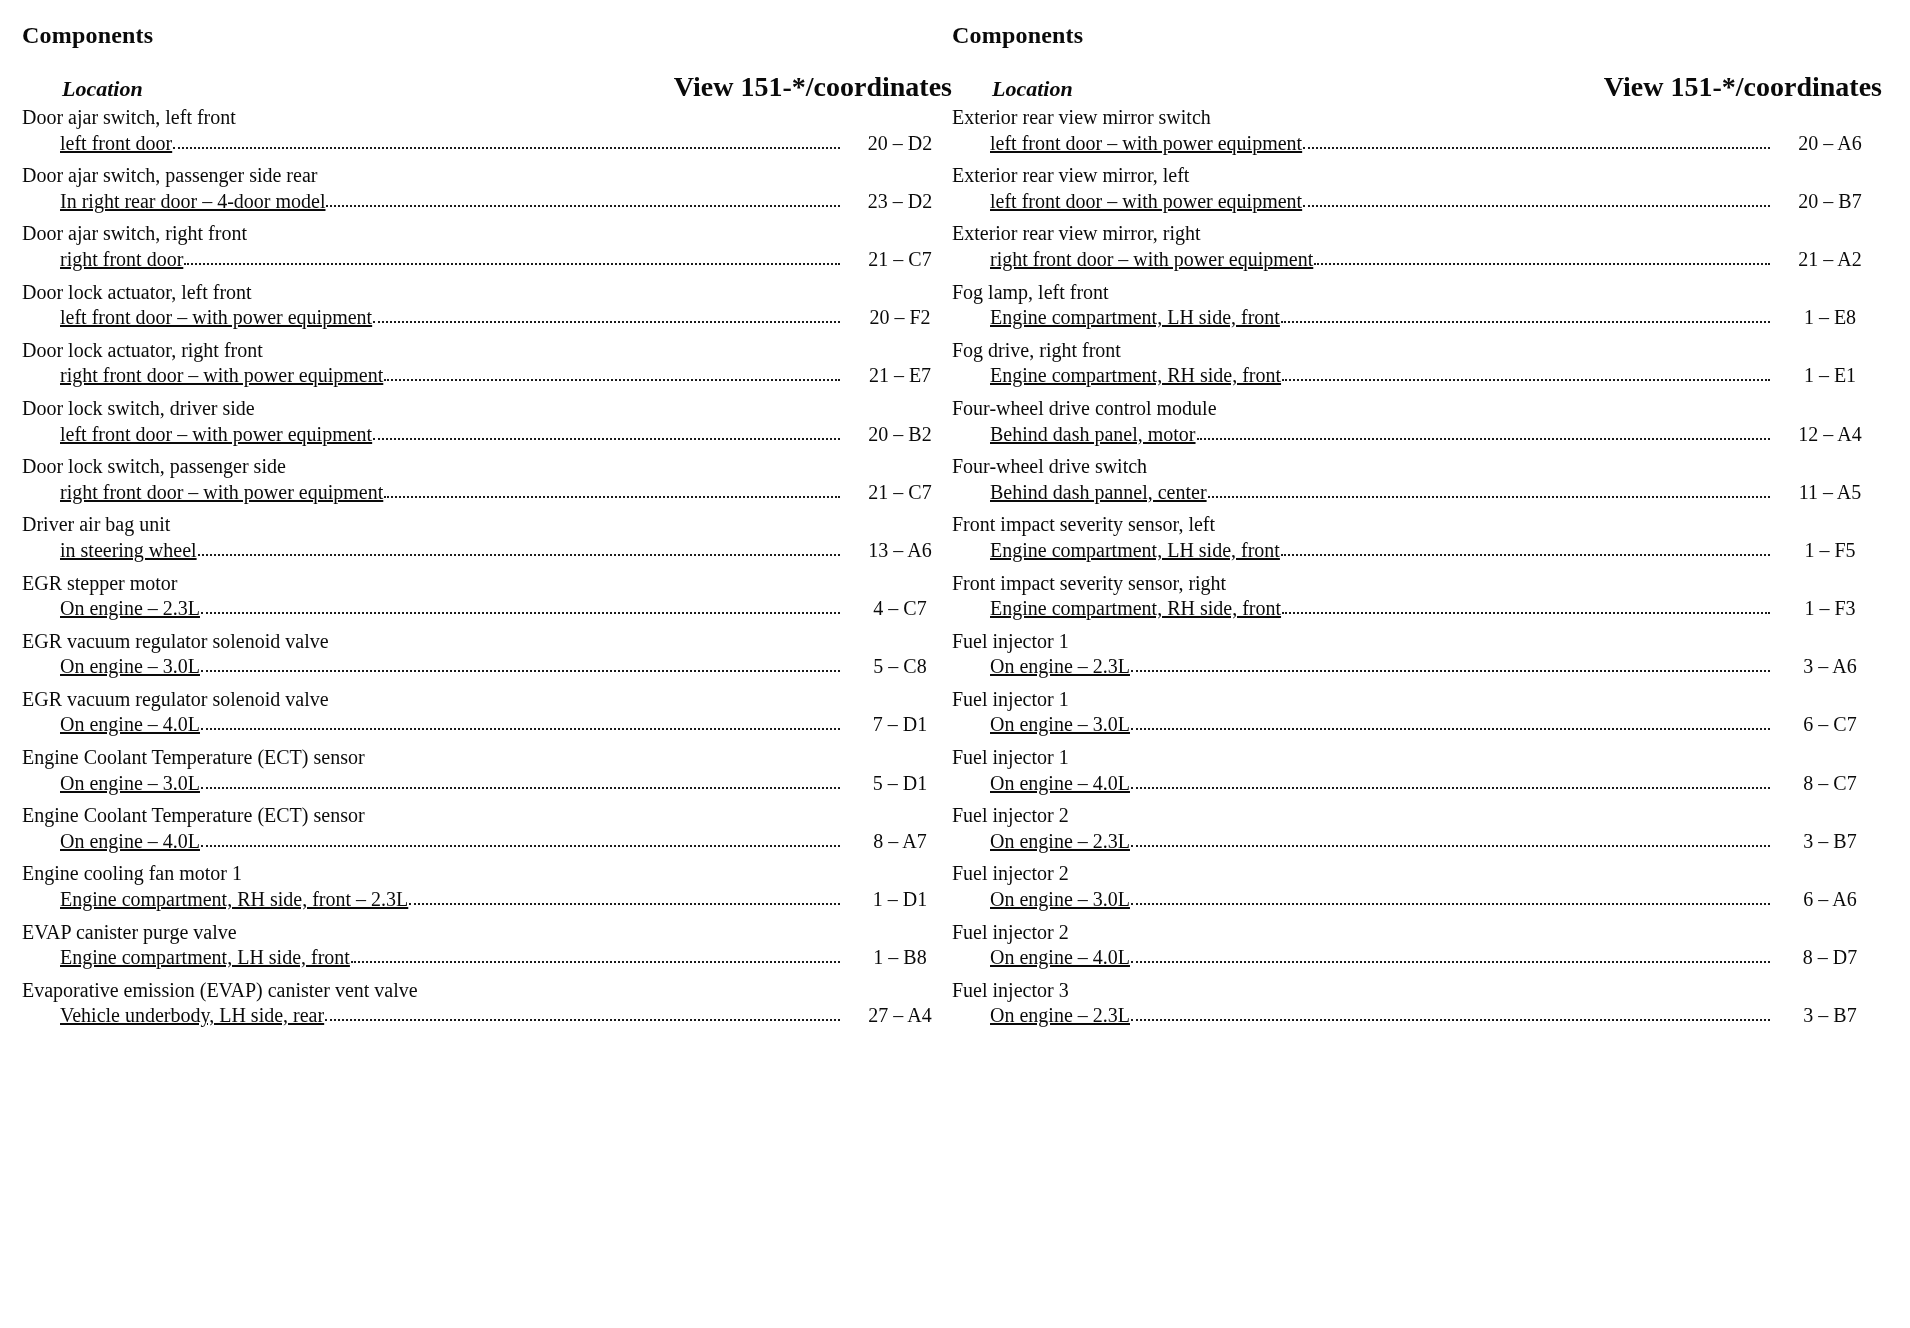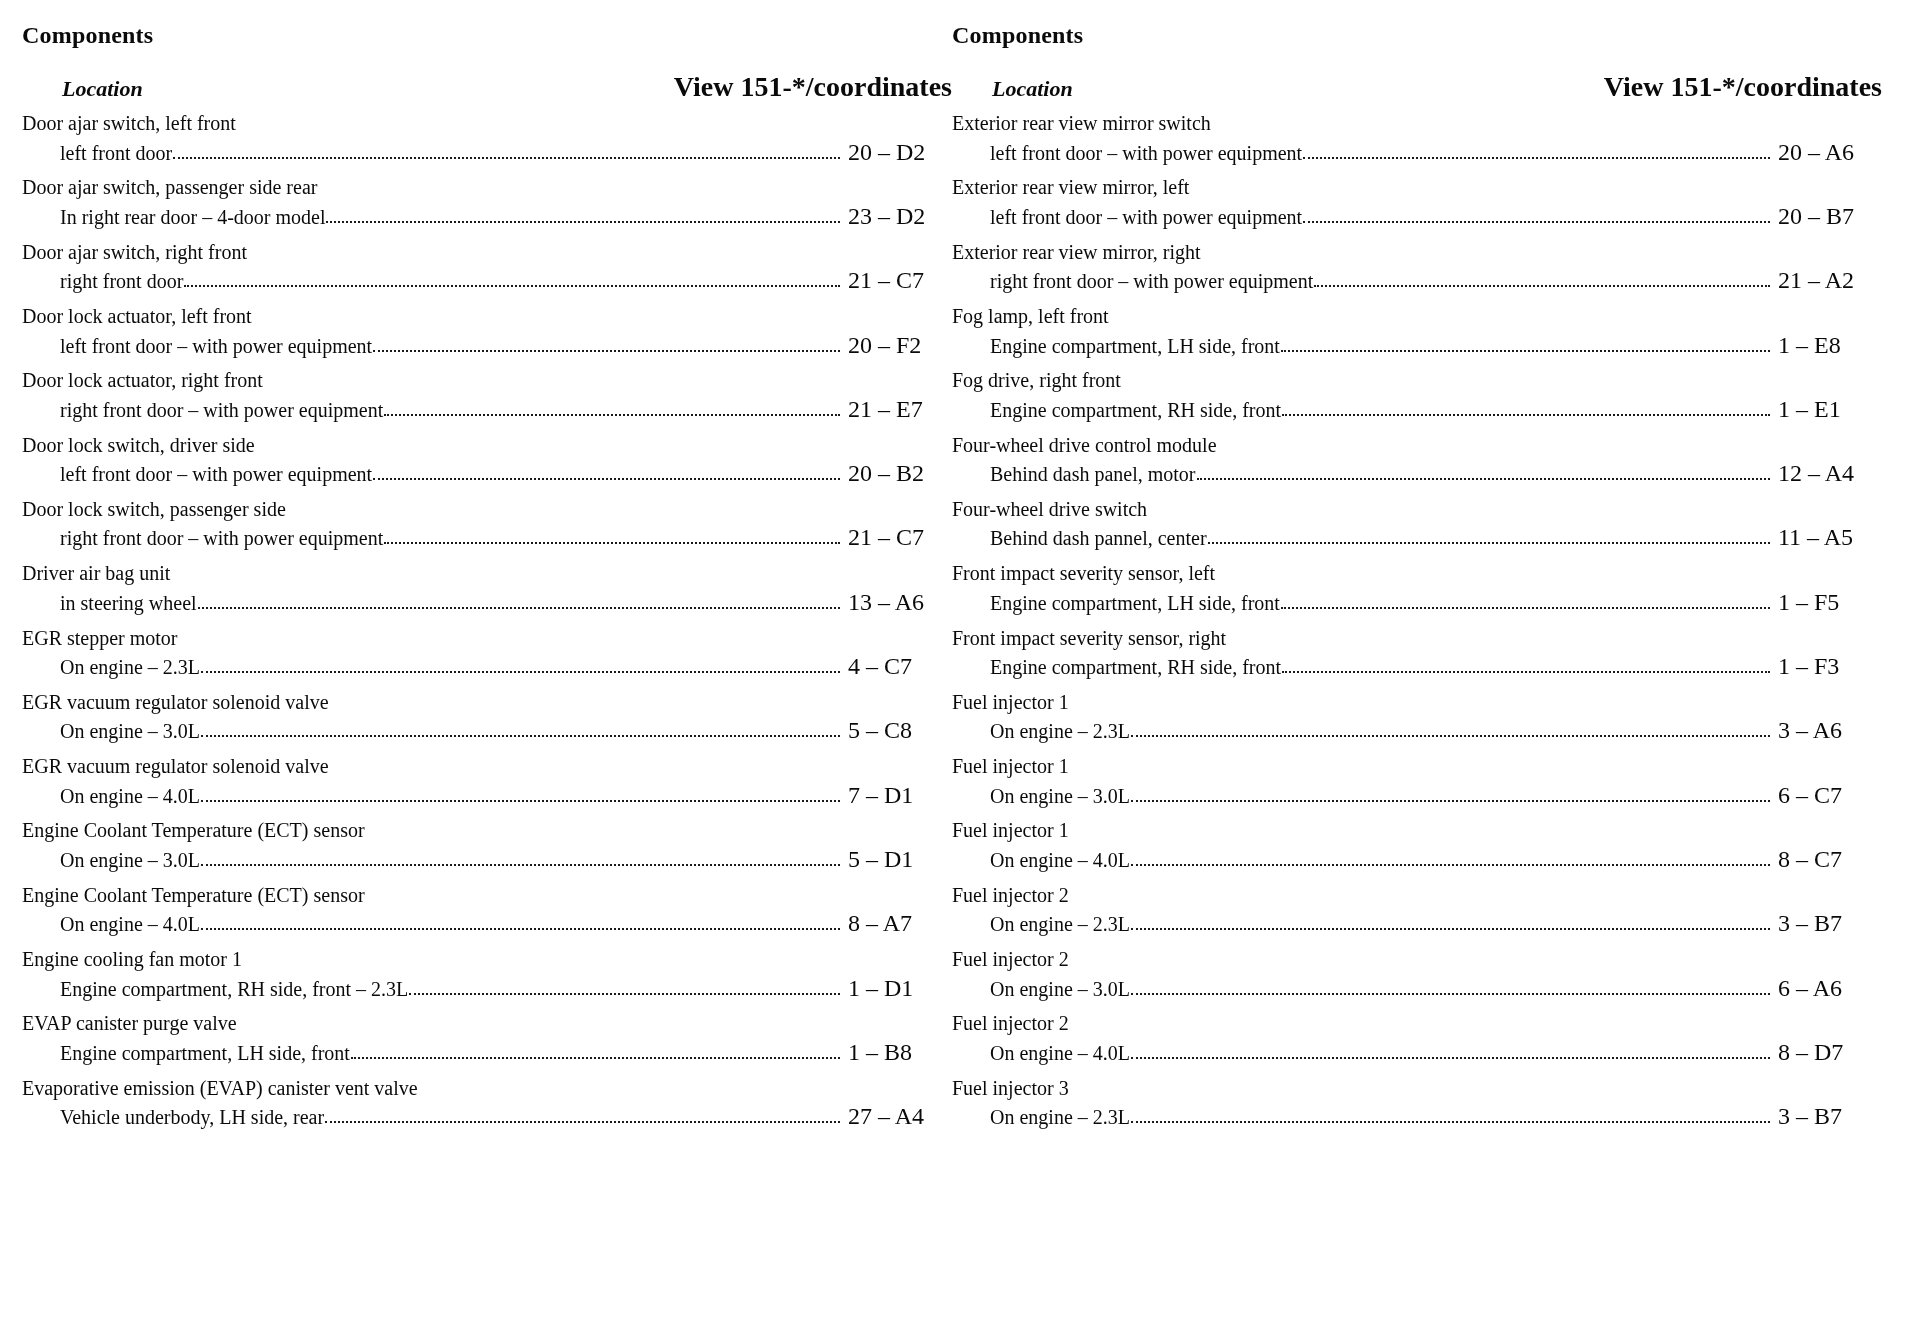--- a/index.html
+++ b/index.html
@@ -40,49 +40,51 @@
     margin-left: 40px;
     font-style: italic;
   }
   .view-title {
     font-size: 28px;
     font-weight: bold;
     white-space: nowrap;
     margin-left: 35px;
   }
   .entries { }
-  .entry { margin-bottom: 7px; margin-top: 8px; }
+  .entry { margin-bottom: 7px; }
   .entry-name {
     font-size: 20px;
     line-height: 1.28;
     white-space: nowrap;
     overflow: hidden;
   }
   .entry-loc-row {
     display: flex;
     align-items: baseline;
     font-size: 20px;
     line-height: 1.28;
   }
   .loc-text {
     margin-left: 38px;
     white-space: nowrap;
+    text-decoration: underline;
   }
   .leader {
     flex: 1 1 auto;
     min-width: 16px;
     border-bottom: 2px dotted #1a1a1a;
     margin: 0 8px 4px 1px;
     transform: translateY(-1px);
   }
   .coord {
     width: 104px;
     flex: 0 0 auto;
-    font-size: 24px;
+    font-size: 20px;
     white-space: nowrap;
+    text-align: center;
   }
 </style>
 </head>
 <body>
 
 <div class="page">
 
   <div class="col">
     <div class="col-heading">Components</div>
     <div class="subheader-row">

